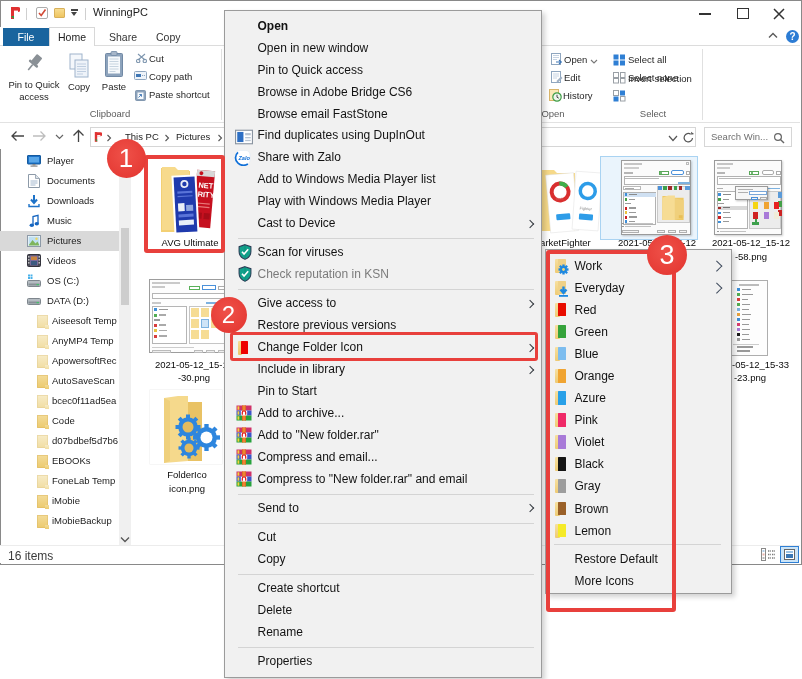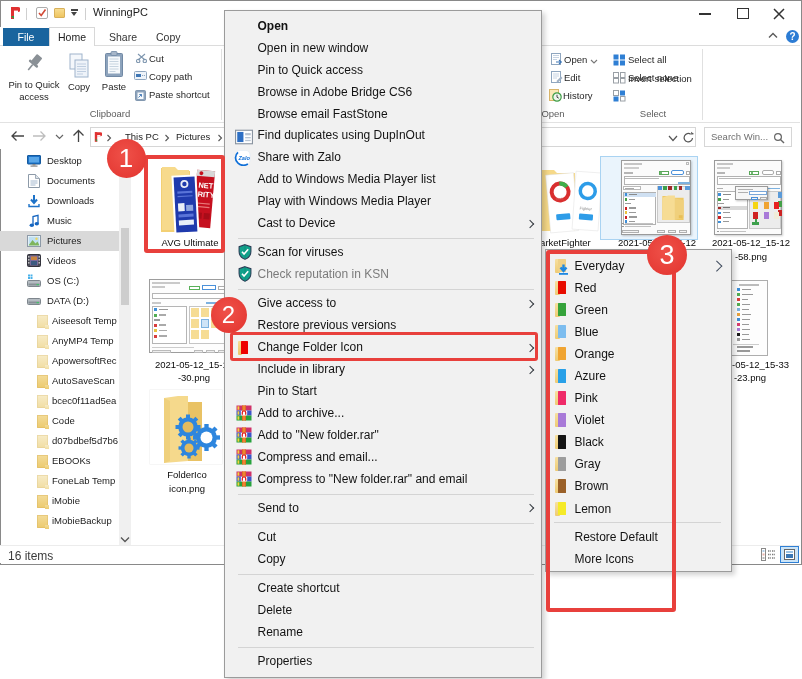--- a/index.html
+++ b/index.html
@@ -260,21 +260,21 @@
 
     <div id="sidebar">
       <div id="navsel"></div>
       <div class="nav" style="top:151px">
           <svg class="abs" style="left:27px;top:4px" width="14" height="12" viewBox="0 0 14 12">
             <rect x="0.5" y="0.5" width="13" height="8.5" rx="0.5" fill="#1d72c8" stroke="#155a9e"></rect>
             <rect x="2" y="2" width="10" height="5.5" fill="#5aa7e8"></rect>
             <rect x="5.5" y="9" width="3" height="1.5" fill="#888"></rect>
             <rect x="3.5" y="10.5" width="7" height="1.2" fill="#888"></rect>
           </svg>
-          <span class="t1">Desktop</span>
+          <span class="t1">Player</span>
         </div>
       <div class="nav" style="top:171px">
           <svg class="abs" style="left:28px;top:3px" width="12" height="14" viewBox="0 0 12 14">
             <path d="M0.5,0.5 h7 l4,4 v9 h-11 z" fill="#fff" stroke="#8d9aa8"></path>
             <path d="M7.5,0.5 v4 h4" fill="#dde4ea" stroke="#8d9aa8" stroke-width="0.8"></path>
             <path d="M2.5,7 h7 M2.5,9 h7 M2.5,11 h5" stroke="#9ab0c8" stroke-width="0.9"></path>
           </svg>
           <span class="t1">Documents</span>
         </div>
       <div class="nav" style="top:191px">
@@ -780,20 +780,37 @@
     <div class="mi">Delete</div>
     <div class="mi">Rename</div>
     <div class="msep"></div>
     <div class="mi">Properties</div>
   </div>
 
   <div id="submenu">
     <div class="si"><span class="fold" style="left:9px;top:4px;width:13px;height:14px">
           <span class="bk" style="width:5px"></span>
           <span class="fr" style="background:#efd187"></span>
+        </span><svg class="abs" style="left:12px;top:9px" width="11" height="11" viewBox="0 0 11 11">
+          <g fill="#1e88e0">
+            <circle cx="5.5" cy="5.5" r="3.4"></circle>
+            <rect x="4.3" y="0.5" width="2.4" height="2.4"></rect>
+            <rect x="4.3" y="8.1" width="2.4" height="2.4"></rect>
+            <rect x="0.5" y="4.3" width="2.4" height="2.4"></rect>
+            <rect x="8.1" y="4.3" width="2.4" height="2.4"></rect>
+            <rect x="1.5" y="1.5" width="2.2" height="2.2" transform="rotate(45 2.6 2.6)"></rect>
+            <rect x="7.3" y="1.5" width="2.2" height="2.2" transform="rotate(45 8.4 2.6)"></rect>
+            <rect x="1.5" y="7.3" width="2.2" height="2.2" transform="rotate(45 2.6 8.4)"></rect>
+            <rect x="7.3" y="7.3" width="2.2" height="2.2" transform="rotate(45 8.4 8.4)"></rect>
+          </g>
+          <circle cx="5.5" cy="5.5" r="1.4" fill="#f5d87a"></circle>
+        </svg>Work<span class="sarr"></span></div>
+    <div class="si"><span class="fold" style="left:9px;top:4px;width:13px;height:14px">
+          <span class="bk" style="width:5px"></span>
+          <span class="fr" style="background:#efd187"></span>
         </span><svg class="abs" style="left:12px;top:9px" width="11" height="12" viewBox="0 0 11 12">
           <path d="M5.5,0.5 v5.5 M2.5,3.5 L5.5,7 l3,-3.5" stroke="#1e88e0" stroke-width="2.4" fill="none"></path>
           <rect x="1" y="9" width="9" height="1.8" fill="#1e88e0"></rect>
         </svg>Everyday<span class="sarr"></span></div>
     <div class="si"><span class="fold" style="left:9px;top:4px;width:13px;height:14px">
           <span class="bk" style="width:5px"></span>
           <span class="fr" style="background:#e80c00"></span>
         </span>Red</div>
     <div class="si"><span class="fold" style="left:9px;top:4px;width:13px;height:14px">
           <span class="bk" style="width:5px"></span>

